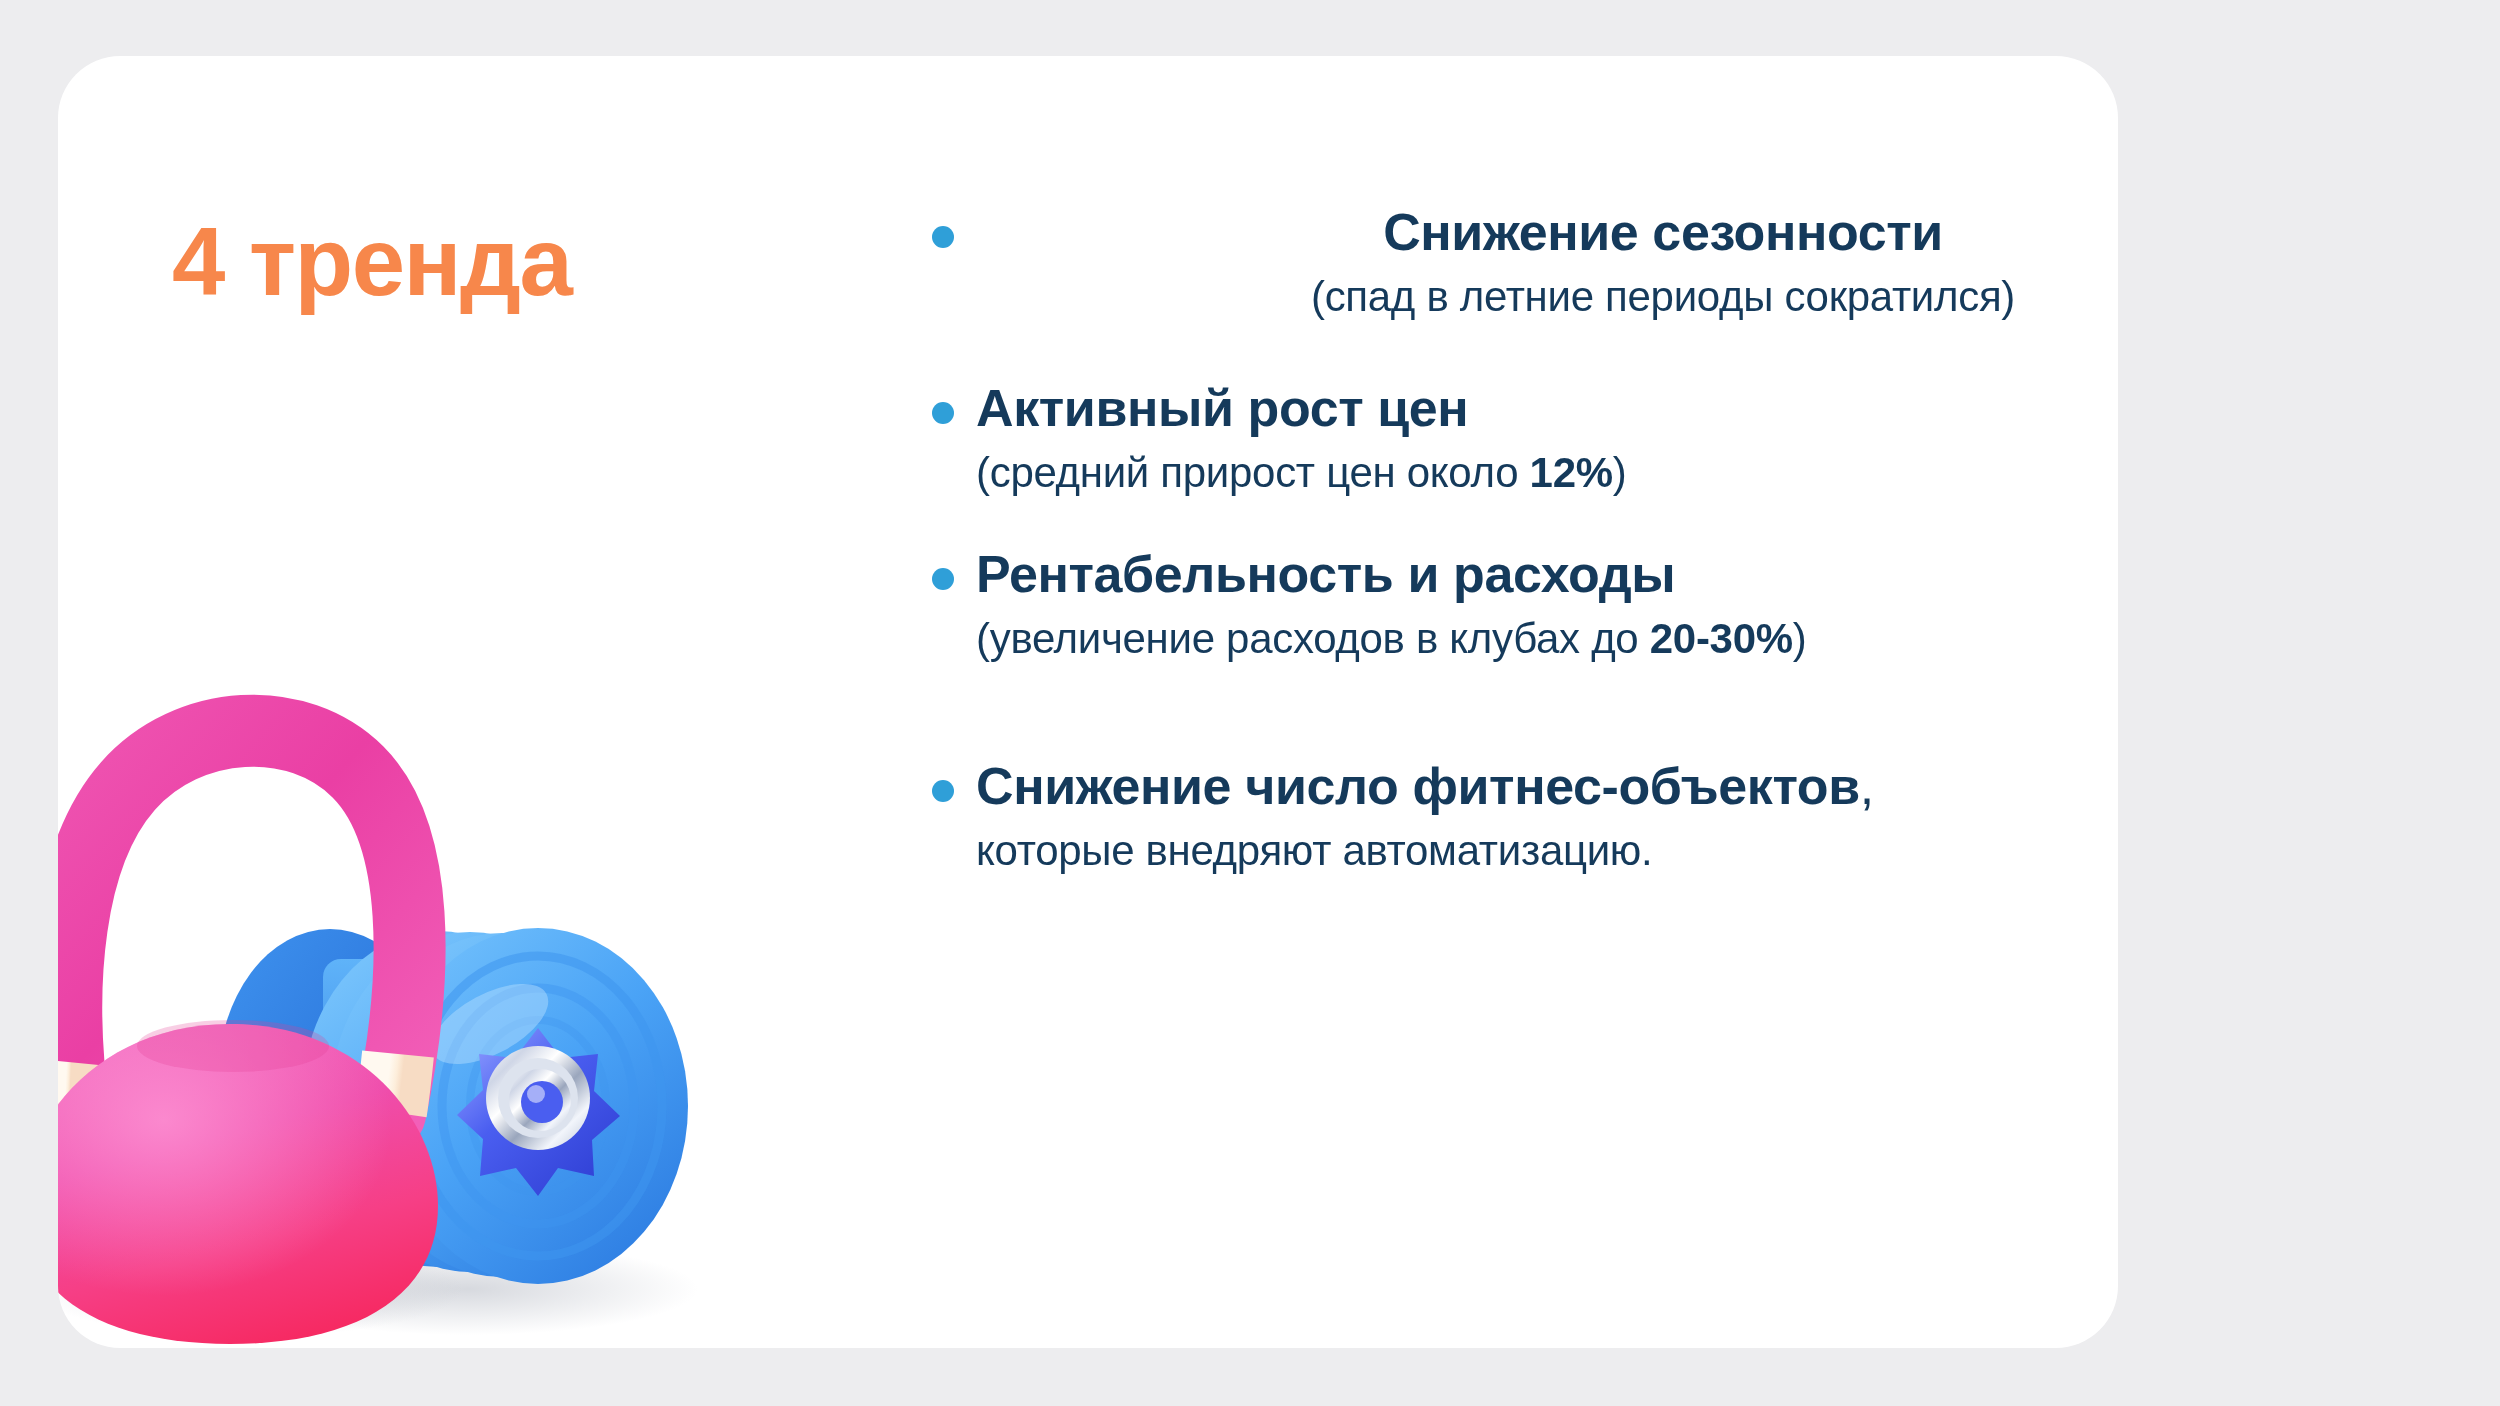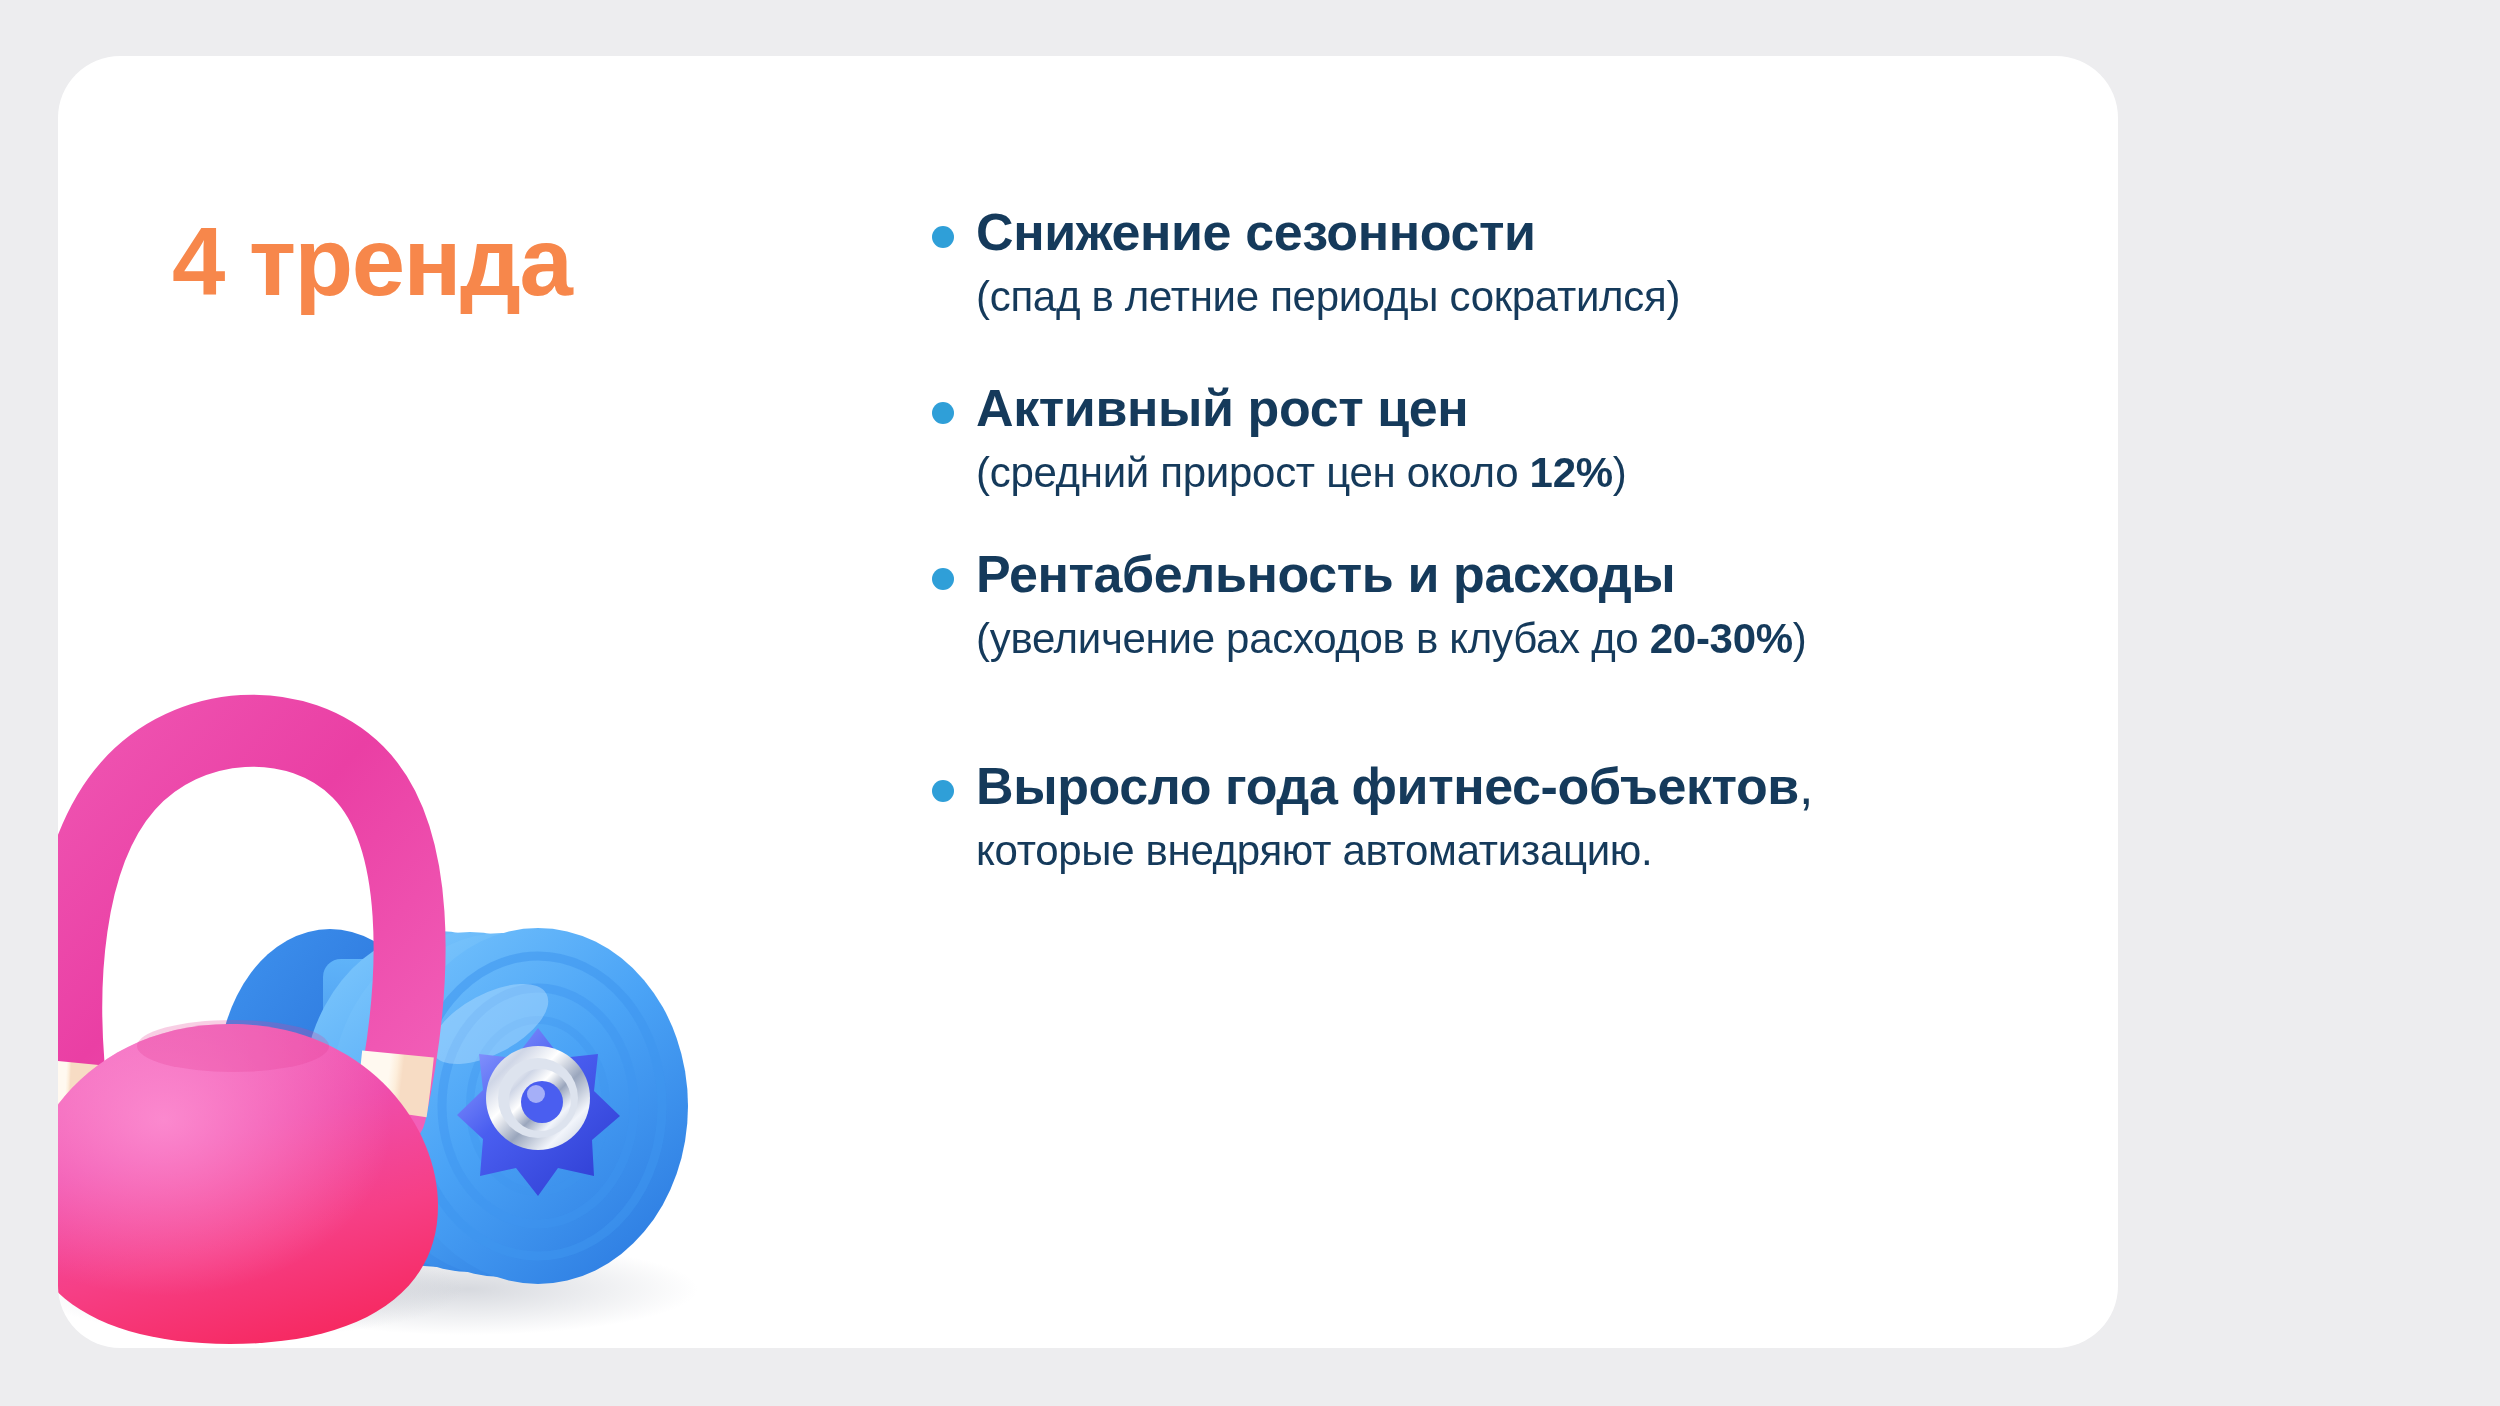--- a/index.html
+++ b/index.html
@@ -90,21 +90,21 @@
     color: #153a5b;
     font-size: 42px;
     font-weight: 400;
     line-height: 1.18;
     letter-spacing: -0.3px;
     margin-top: 10px;
   }
   .bullet-sub b { font-weight: 700; }
 
   
-  #bullets .bullet-item:nth-child(1) { margin-bottom: 56px; }
+  #bullets .bullet-item:nth-child(1) { margin-bottom: 56px; text-align: center; }
   #bullets .bullet-item:nth-child(2) { }
   #bullets .bullet-item:nth-child(3) { margin-bottom: 92px; }
 </style>
 </head>
 <body>
 
 <div id="stage">
 
   <div id="card">
 
@@ -250,19 +250,19 @@
       </div>
 
       <div class="bullet-item">
         <span class="bullet-dot"></span>
         <div class="bullet-head"><span>Рентабельность и расходы</span><span class="tail-regular"></span></div>
         <div class="bullet-sub"><span>(увеличение расходов в клубах до </span><b>20-30%</b><span>)</span></div>
       </div>
 
       <div class="bullet-item">
         <span class="bullet-dot"></span>
-        <div class="bullet-head"><span>Выросло года фитнес-объектов</span><span class="tail-regular">,</span></div>
+        <div class="bullet-head"><span>Снижение число фитнес-объектов</span><span class="tail-regular">,</span></div>
         <div class="bullet-sub"><span>которые внедряют автоматизацию.</span><b></b><span></span></div>
       </div>
 
     </div>
   </div>
 </div>
 
 </body></html>

